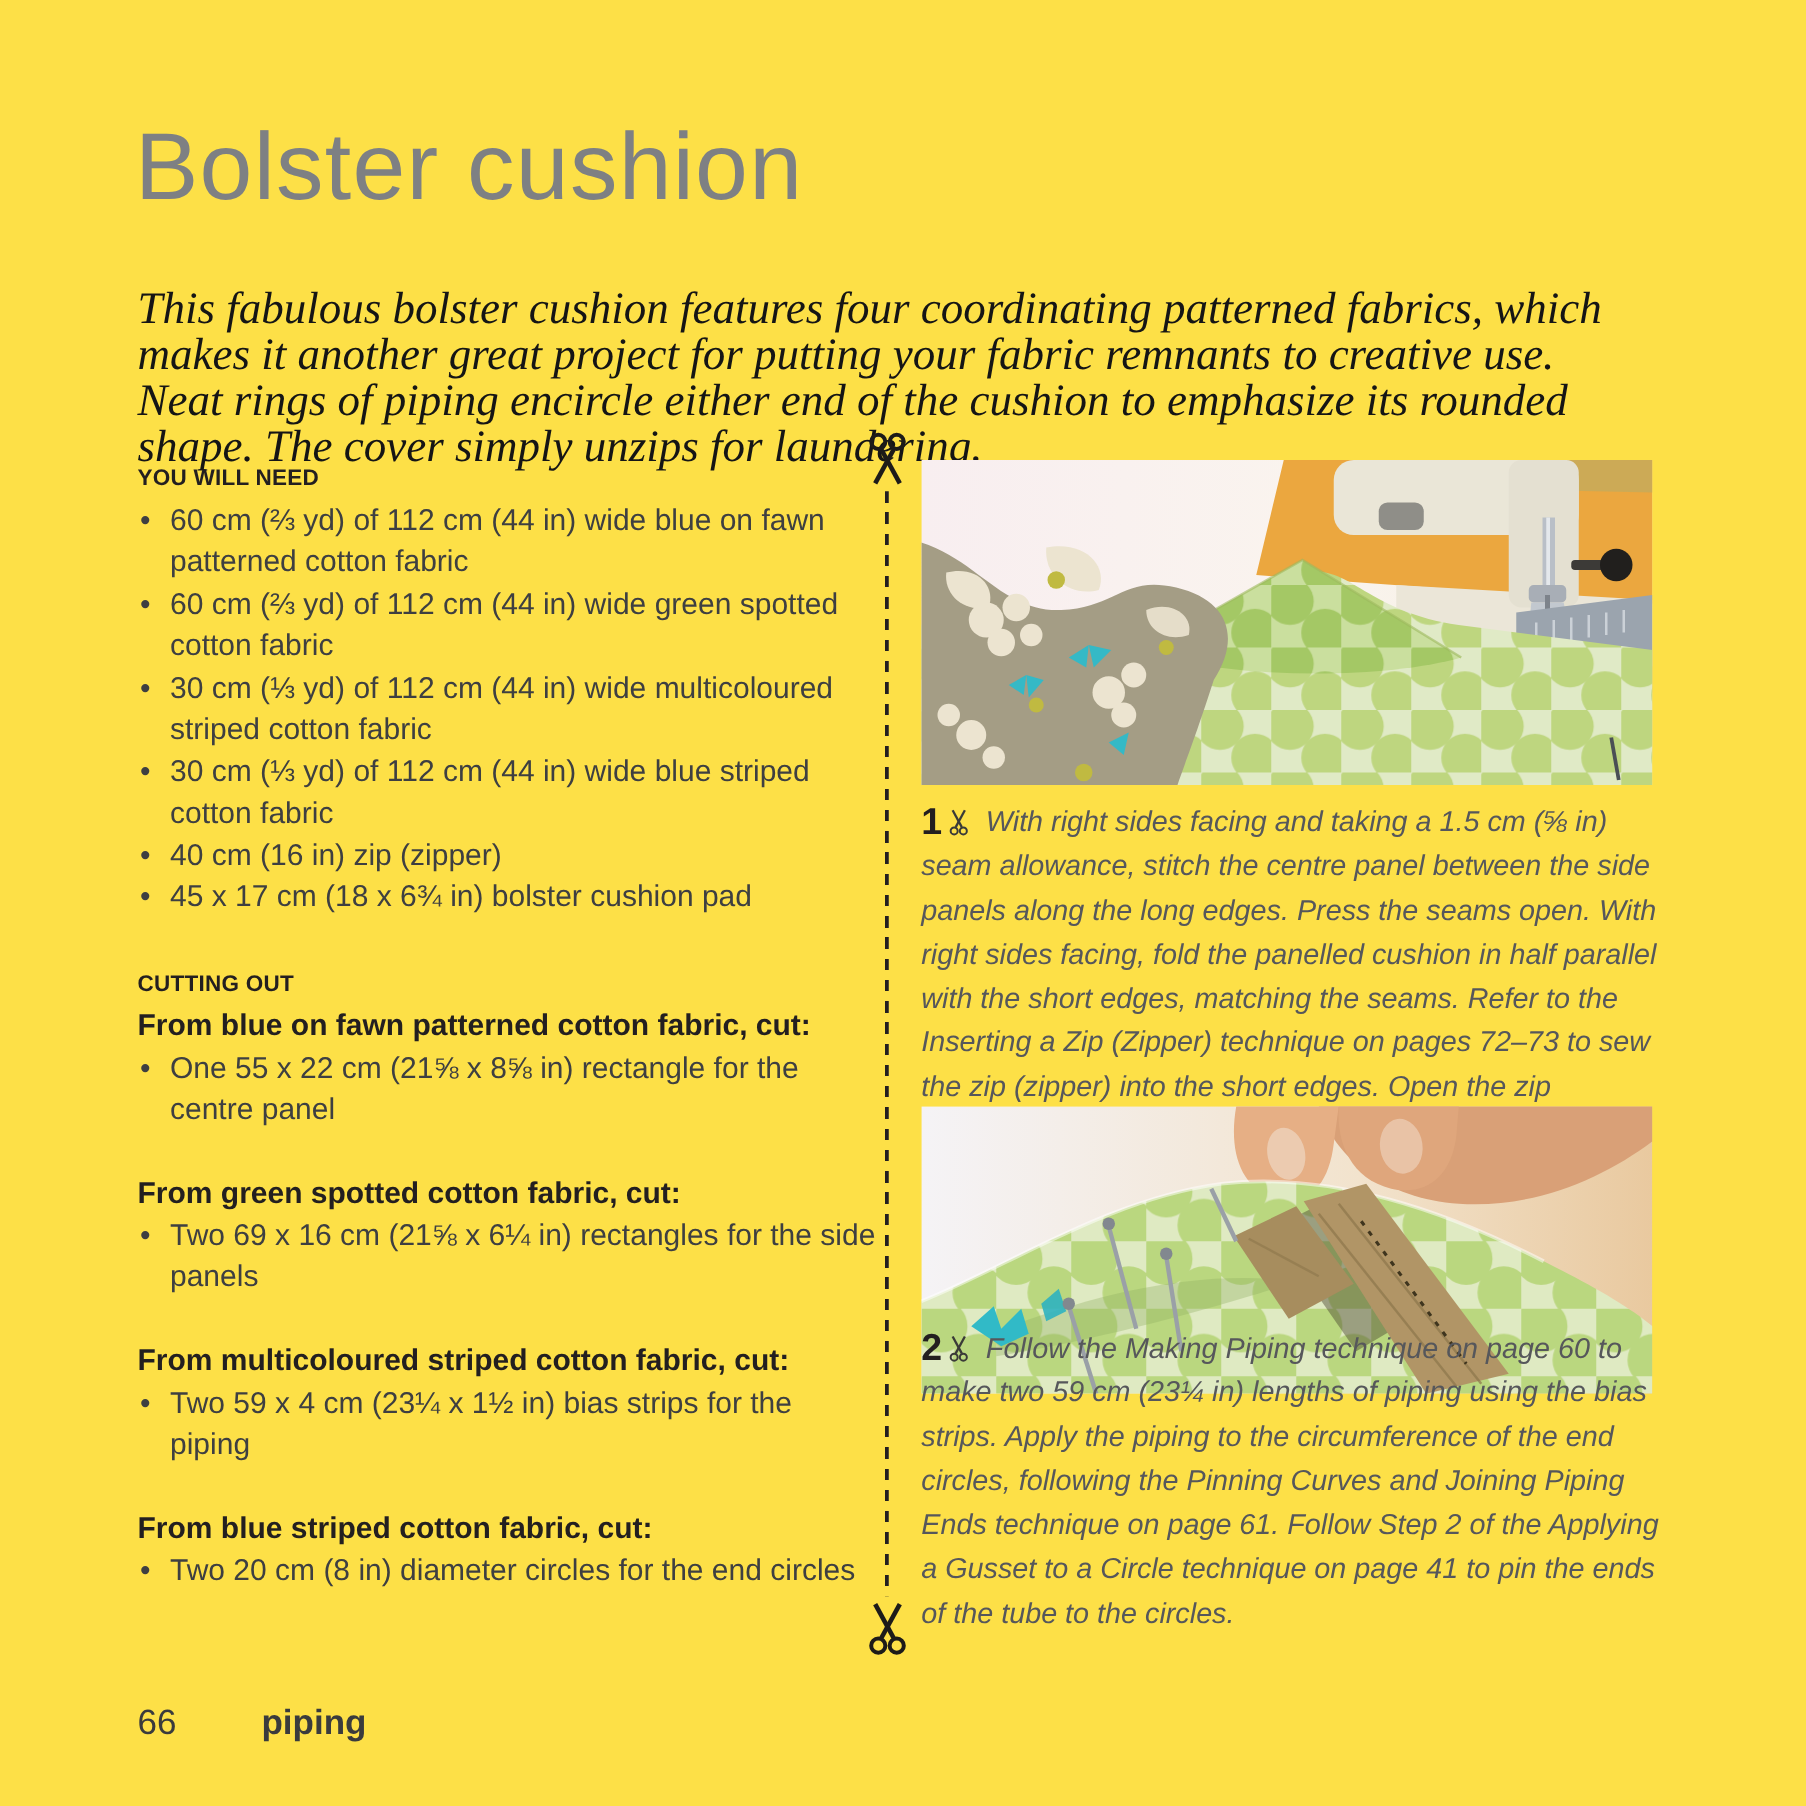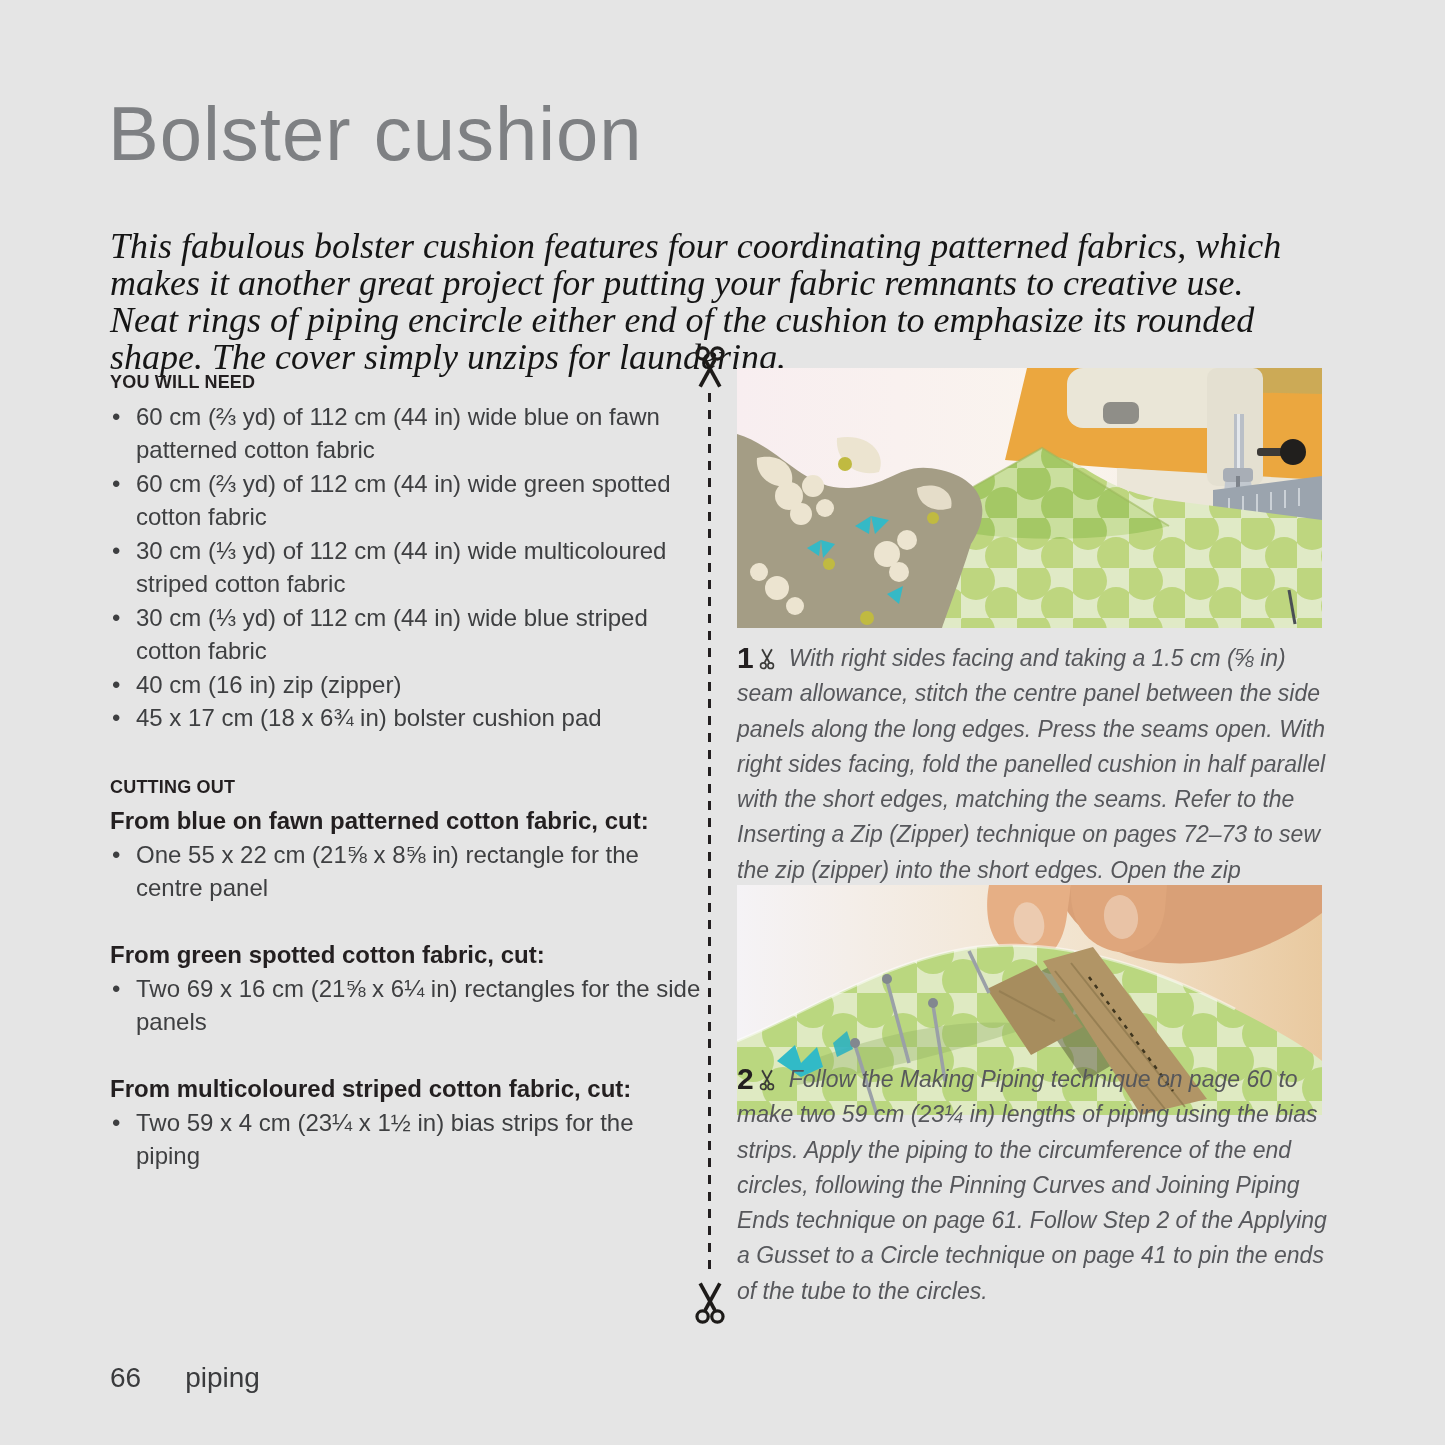--- a/index.html
+++ b/index.html
@@ -1,17 +1,17 @@
 <!DOCTYPE html>
 <html><head>
 <meta charset="utf-8">
 <style>
   html,body { margin:0; padding:0; background:#ffffff; }
   .page {
-    position:relative; width:1445px; height:1445px; background:#e5e5e5;
+    position:relative; width:1445px; height:1445px; background:#fde047;
     font-family:"Liberation Sans","DejaVu Sans",sans-serif; overflow:hidden;
   }
   .title {
     position:absolute; left:108px; top:90px; margin:0;
     font-size:76px; font-weight:300; color:#7e8083; letter-spacing:1px;
   }
   .intro {
     position:absolute; left:110px; top:228px; width:1210px; margin:0;
     font-family:"Liberation Serif","DejaVu Serif",serif; font-style:italic;
     font-size:36px; line-height:37px; color:#151515;
@@ -54,21 +54,21 @@
   .caption .num {
     font-style:normal; font-weight:bold; font-size:30px; color:#231f20;
     margin-right:5px; vertical-align:-2px;
   }
   .cap-scissors { display:inline-block; width:16px; height:22px; margin-right:14px; vertical-align:-4px; }
   .cap-scissors svg { width:100%; height:100%; }
 
   .footer {
     position:absolute; left:110px; top:1362px; font-size:28px; color:#3a3b3d;
   }
-  .footer .section { margin-left:44px; }
+  .footer .section { margin-left:68px;font-weight:bold; }
 </style>
 </head>
 <body>
 
 <div class="page">
 
   <h1 class="title">Bolster cushion</h1>
 
   <p class="intro">This fabulous bolster cushion features four coordinating patterned fabrics, which makes it another great project for putting your fabric remnants to creative use. Neat rings of piping encircle either end of the cushion to emphasize its rounded shape. The cover simply unzips for laundering.</p>
 
@@ -94,20 +94,26 @@
     <div class="group">
       <p class="glabel">From green spotted cotton fabric, cut:</p>
       <ul>
           <li>Two 69 x 16 cm (21⅝ x 6¼ in) rectangles for the side panels</li>
         </ul>
     </div>
     <div class="group">
       <p class="glabel">From multicoloured striped cotton fabric, cut:</p>
       <ul>
           <li>Two 59 x 4 cm (23¼ x 1½ in) bias strips for the piping</li>
+        </ul>
+    </div>
+    <div class="group">
+      <p class="glabel">From blue striped cotton fabric, cut:</p>
+      <ul>
+          <li>Two 20 cm (8 in) diameter circles for the end circles</li>
         </ul>
     </div>
   </div>
 
   <div class="cutline"></div>
   <div class="scissors scissors-top">
     <svg viewBox="0 0 26 36" fill="none">
       <path d="M5 2 L17 24" stroke="#1d1b19" stroke-width="3"></path>
       <path d="M21 2 L9 24" stroke="#1d1b19" stroke-width="3"></path>
       <circle cx="7" cy="29" r="4.6" stroke="#1d1b19" stroke-width="2.6"></circle>

